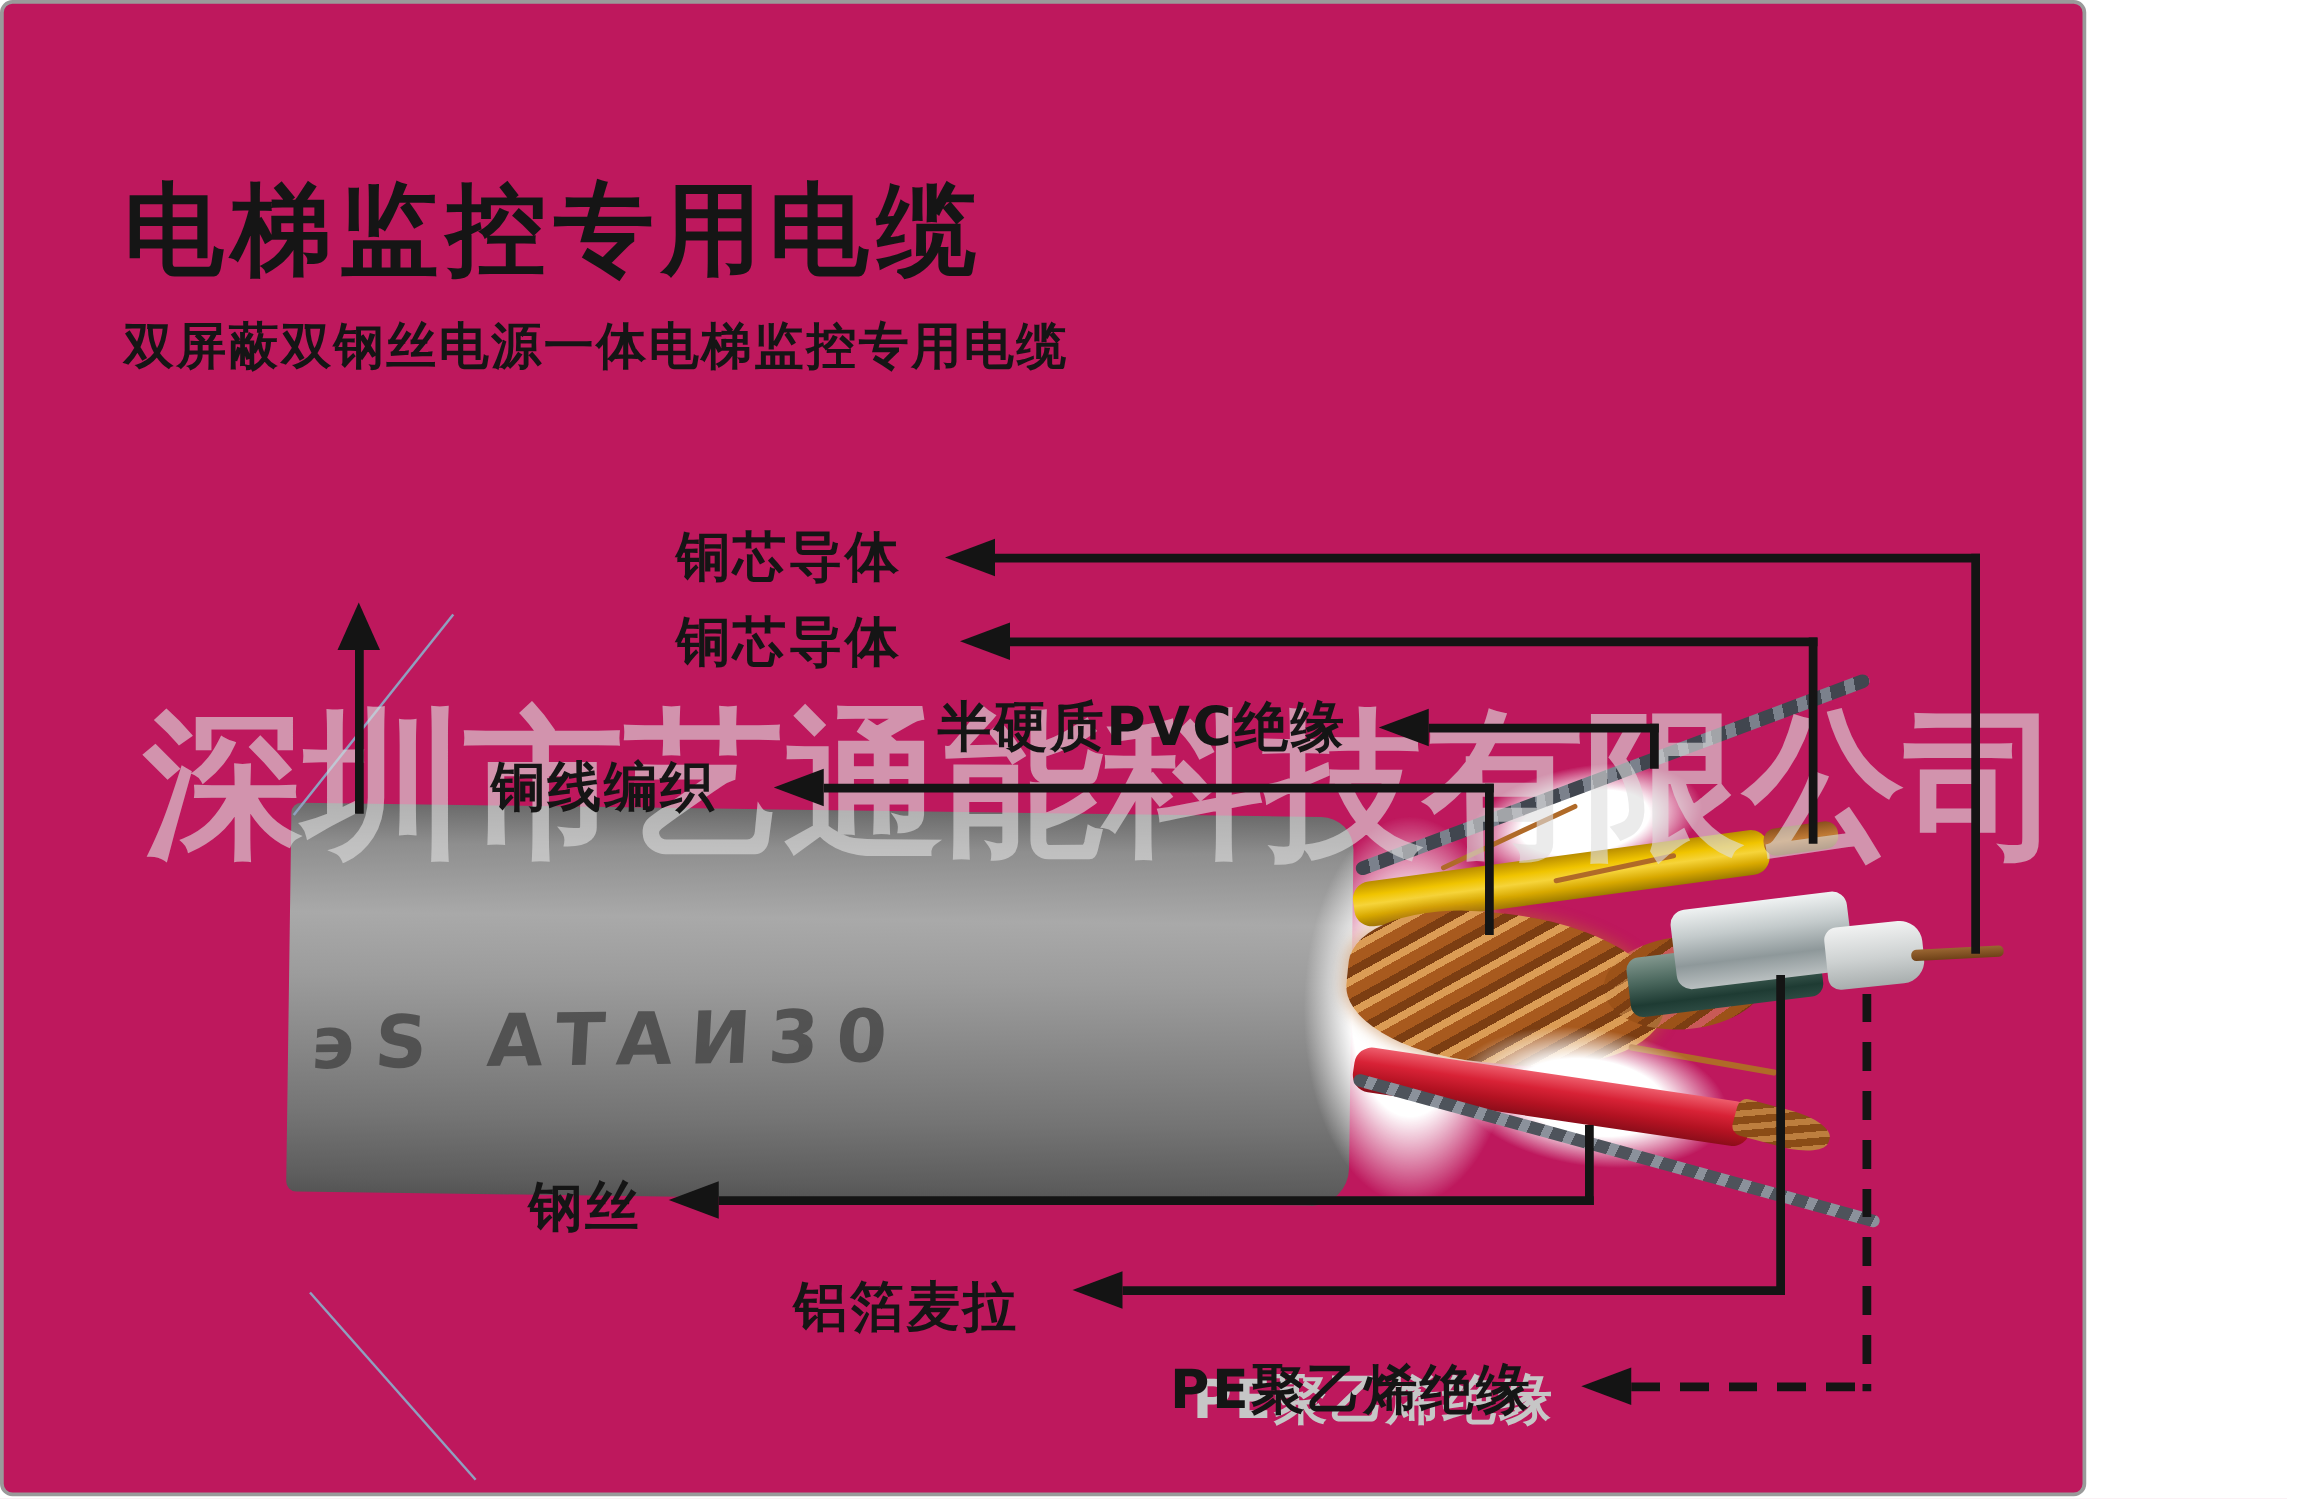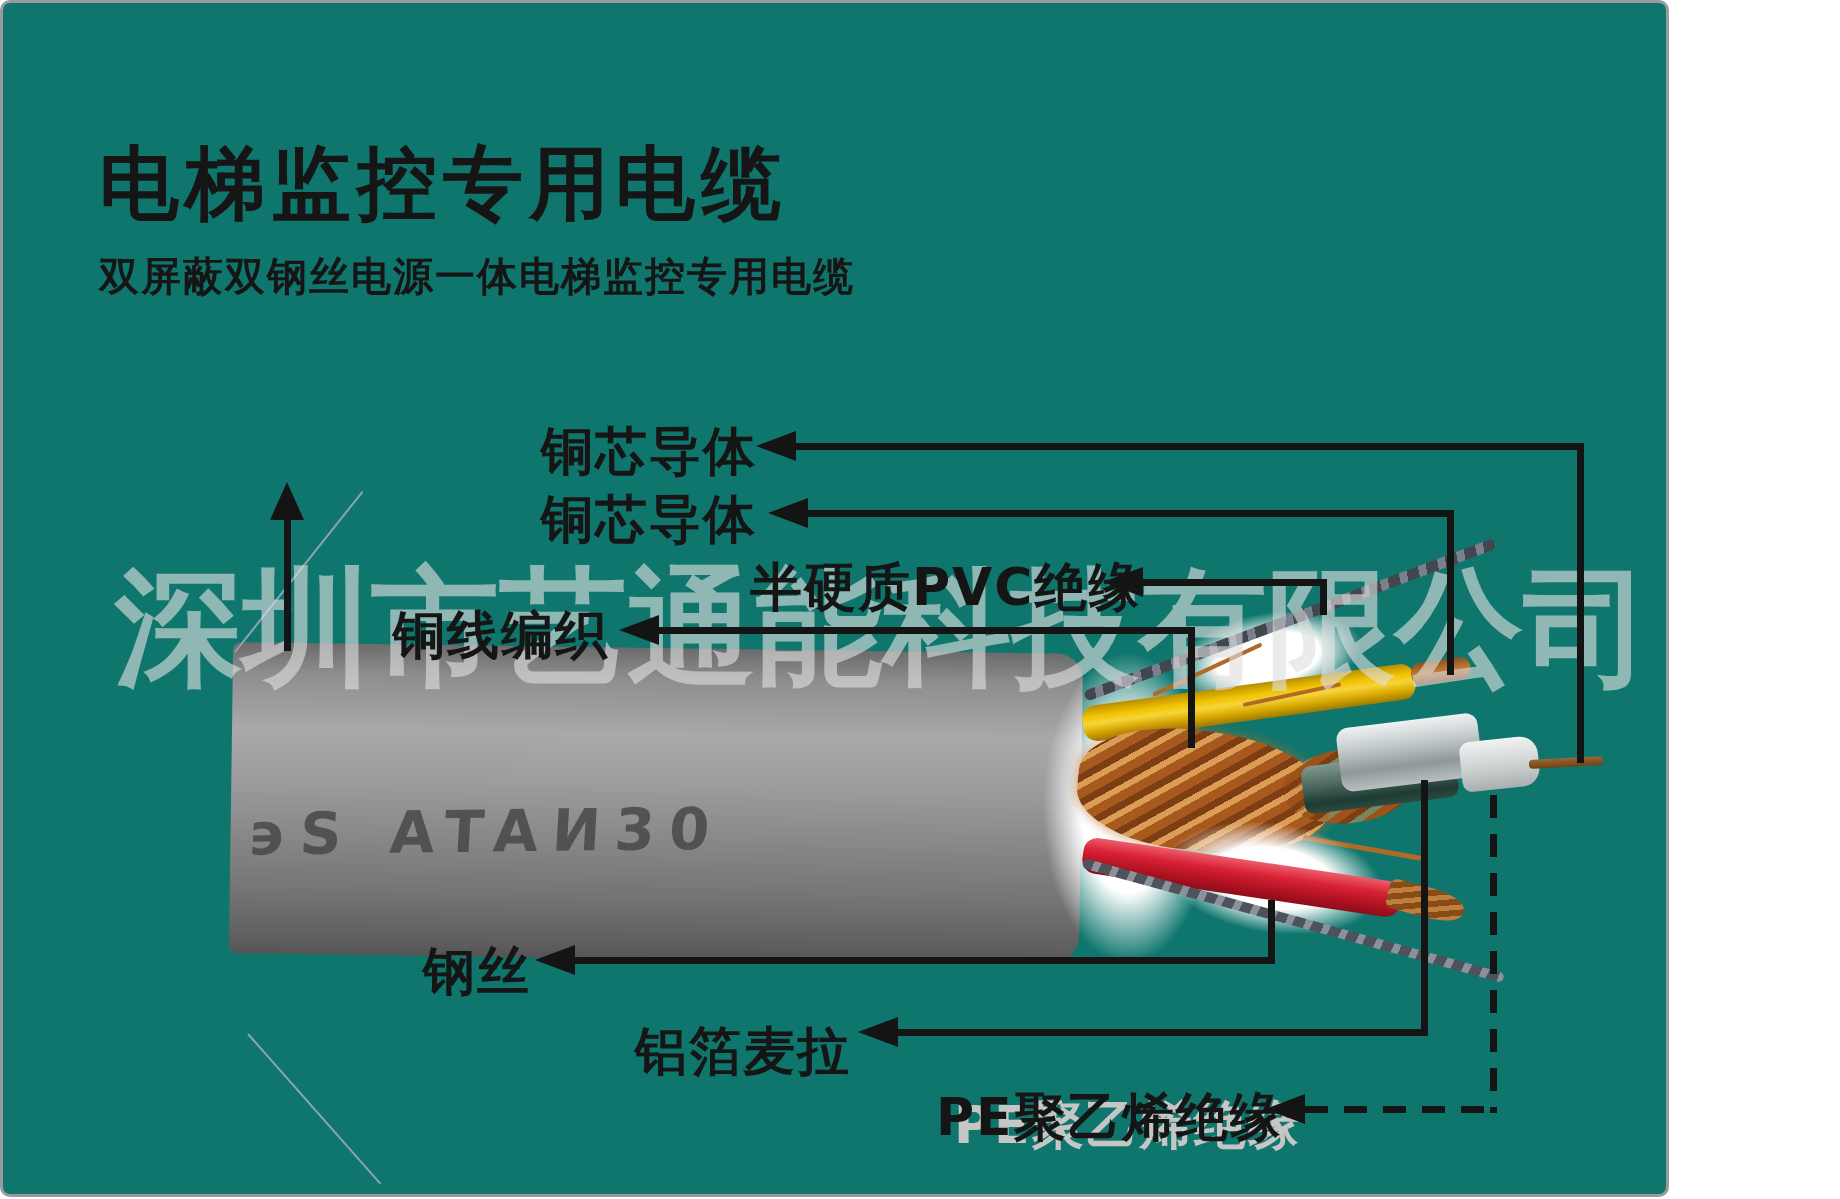--- a/index.html
+++ b/index.html
@@ -1,18 +1,18 @@
 <!DOCTYPE html>
 <html><head>
 <meta charset="utf-8">
 <style>
   html,body{margin:0;padding:0;background:#fff;}
   body{width:1840px;height:1199px;position:relative;overflow:hidden;
        font-family:"DejaVu Sans","Liberation Sans",sans-serif;color:#151515;}
-  .page{position:absolute;left:0;top:0;width:1663px;height:1191px;background:#0f766e;
+  .page{position:absolute;left:0;top:0;width:1663px;height:1191px;background:#be185d;
         border:3px solid #9a9a9a;border-radius:10px;overflow:hidden;}
   .abs{position:absolute;}
   
   .title{left:96px;top:128px;font-size:80px;font-weight:bold;letter-spacing:6px;z-index:6;}
   .subtitle{left:96px;top:246px;font-size:40px;font-weight:bold;letter-spacing:2px;z-index:6;}
   .section{left:92px;top:334px;font-size:46px;font-weight:bold;letter-spacing:2px;z-index:6;}
   
   .wm{left:112px;top:540px;font-size:128px;font-weight:bold;letter-spacing:0px;
       color:rgba(222,222,222,0.62);white-space:nowrap;z-index:3;}
   .wm2{left:1368px;top:1028px;font-size:126px;font-weight:bold;
@@ -74,21 +74,21 @@
   .dash-h{position:absolute;height:7px;z-index:5;
       background:repeating-linear-gradient(90deg,#141414 0 23px,transparent 23px 39px);}
   .dash-v{position:absolute;width:7px;z-index:5;
       background:repeating-linear-gradient(180deg,#141414 0 23px,transparent 23px 39px);}
   .ah{position:absolute;width:0;height:0;z-index:5;}
   .ah-left{border-top:15px solid transparent;border-bottom:15px solid transparent;
       border-right:40px solid #141414;}
   .ah-up{border-left:17px solid transparent;border-right:17px solid transparent;
       border-bottom:38px solid #141414;}
   
-  .lbl{position:absolute;font-size:52px;font-weight:bold;letter-spacing:2px;
+  .lbl{position:absolute;font-size:43px;font-weight:bold;letter-spacing:2px;
       white-space:nowrap;z-index:6;}
   .lbl-sheath{left:96px;top:420px;font-size:50px;}
   .lbl-cc1{left:538px;top:414px;}
   .lbl-cc2{left:538px;top:482px;}
   .lbl-semi{left:747px;top:550px;}
   .lbl-braid{left:390px;top:598px;}
   .lbl-steel{left:420px;top:934px;}
   .lbl-foil{left:632px;top:1014px;}
   .lbl-pe{left:933px;top:1080px;}
   .lbl-pe-ghost{left:951px;top:1088px;color:#c6c6c6;z-index:4;}

